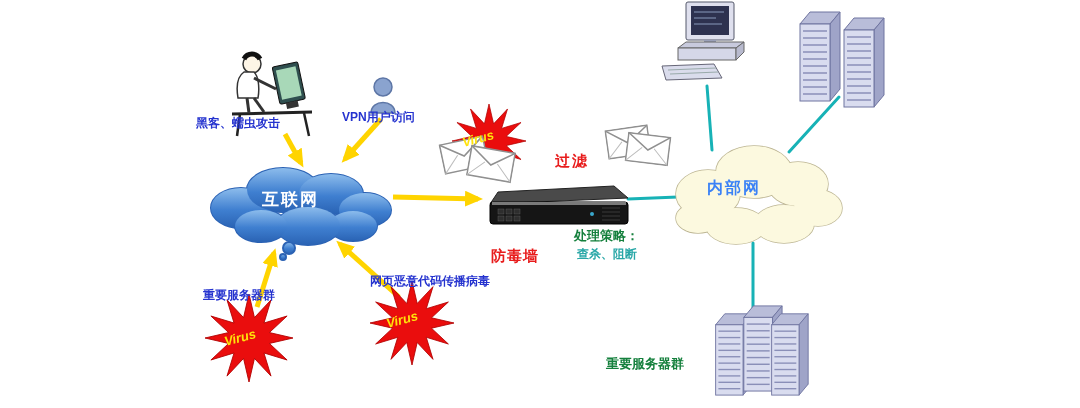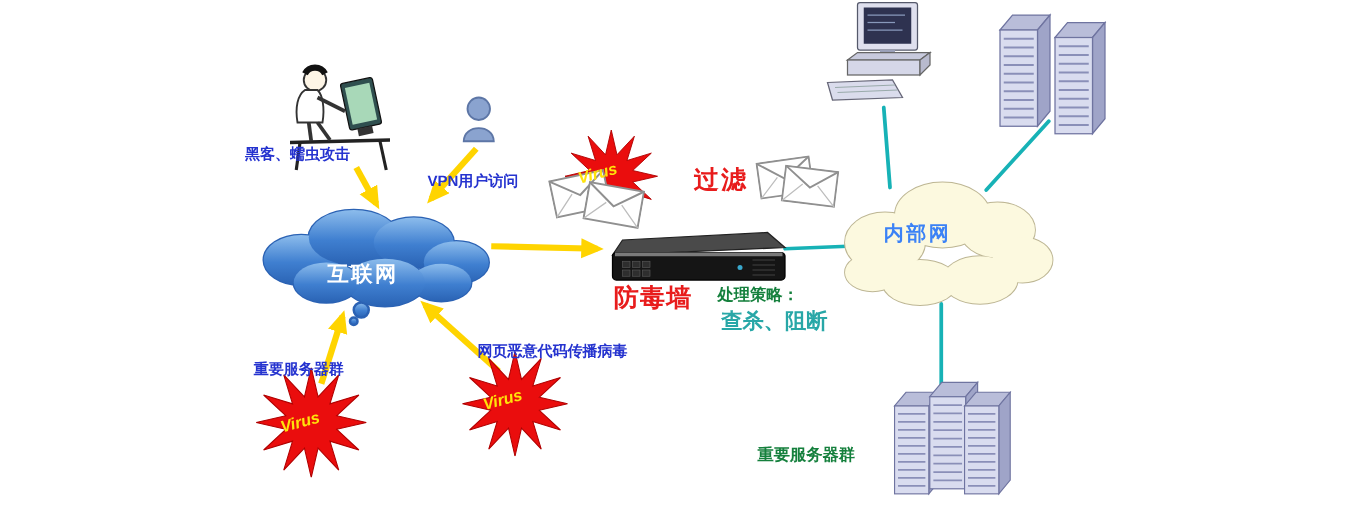--- a/index.html
+++ b/index.html
@@ -3,25 +3,25 @@
 <meta charset="utf-8">
 <style>
   html,body{margin:0;padding:0;background:#fff;}
   .stage{
     position:relative;width:1080px;height:408px;background:#ffffff;overflow:hidden;
     font-family:"Liberation Sans", sans-serif;
   }
   .stage svg.layer{position:absolute;left:0;top:0;}
   .lbl{position:absolute;white-space:nowrap;font-weight:bold;line-height:1.1;}
   .lbl-blue{color:#2533cf;font-size:12px;}
-  .lbl-red{color:#e81c1c;font-size:20px;}
+  .lbl-red{color:#e81c1c;font-size:15px;margin-top:20px;}
   .lbl-darkred{color:#3b82f6;font-size:16px;}
   .lbl-dark{color:#15803d;font-size:13px;}
-  .lbl-teal{color:#28a7a7;font-size:17px;}
-  .lbl-white{color:#ffffff;font-size:17px;letter-spacing:2px;margin-top:20px;}
+  .lbl-teal{color:#28a7a7;font-size:12px;}
+  .lbl-white{color:#ffffff;font-size:17px;letter-spacing:2px;}
   .virus{
     position:absolute;color:#ffe30a;font-size:13px;font-weight:bold;font-style:italic;
     transform:rotate(-15deg);white-space:nowrap;
   }
 </style>
 </head>
 <body>
 
 <div class="stage">
 
@@ -200,28 +200,28 @@
 
     <g>
       <use href="#envelope" x="441" y="139" width="46" height="32" transform="rotate(-12 464 155)"></use>
       <use href="#envelope" x="468" y="148" width="46" height="32" transform="rotate(10 491 164)"></use>
       <use href="#envelope" x="606" y="127" width="44" height="30" transform="rotate(-8 628 142)"></use>
       <use href="#envelope" x="626" y="134" width="44" height="30" transform="rotate(7 648 149)"></use>
     </g>
   </svg>
 
   <div class="lbl lbl-blue" style="left:196px;top:117px;">黑客、蠕虫攻击</div>
-  <div class="lbl lbl-blue" style="left:342px;top:111px;margin-top:28px;">VPN用户访问</div>
+  <div class="lbl lbl-blue" style="left:342px;top:111px;">VPN用户访问</div>
   <div class="lbl lbl-white" style="left:262px;top:191px;">互联网</div>
   <div class="lbl lbl-darkred" style="left:707px;top:179px;letter-spacing:2px;">内部网</div>
   <div class="lbl lbl-red" style="left:555px;top:133px;letter-spacing:2px;">过滤</div>
   <div class="lbl lbl-red" style="left:491px;top:228px;letter-spacing:1px;">防毒墙</div>
   <div class="lbl lbl-dark" style="left:574px;top:229px;">处理策略：</div>
   <div class="lbl lbl-teal" style="left:577px;top:248px;">查杀、阻断</div>
   <div class="lbl lbl-blue" style="left:203px;top:289px;">重要服务器群</div>
-  <div class="lbl lbl-blue" style="left:382px;top:275px;">网页恶意代码传播病毒</div>
+  <div class="lbl lbl-blue" style="left:370px;top:275px;">网页恶意代码传播病毒</div>
   <div class="lbl lbl-dark" style="left:606px;top:357px;">重要服务器群</div>
 
   <div class="virus" style="left:462px;top:131px;">Virus</div>
   <div class="virus" style="left:224px;top:330px;">Virus</div>
   <div class="virus" style="left:386px;top:312px;">Virus</div>
 
 </div>
 
 </body></html>

